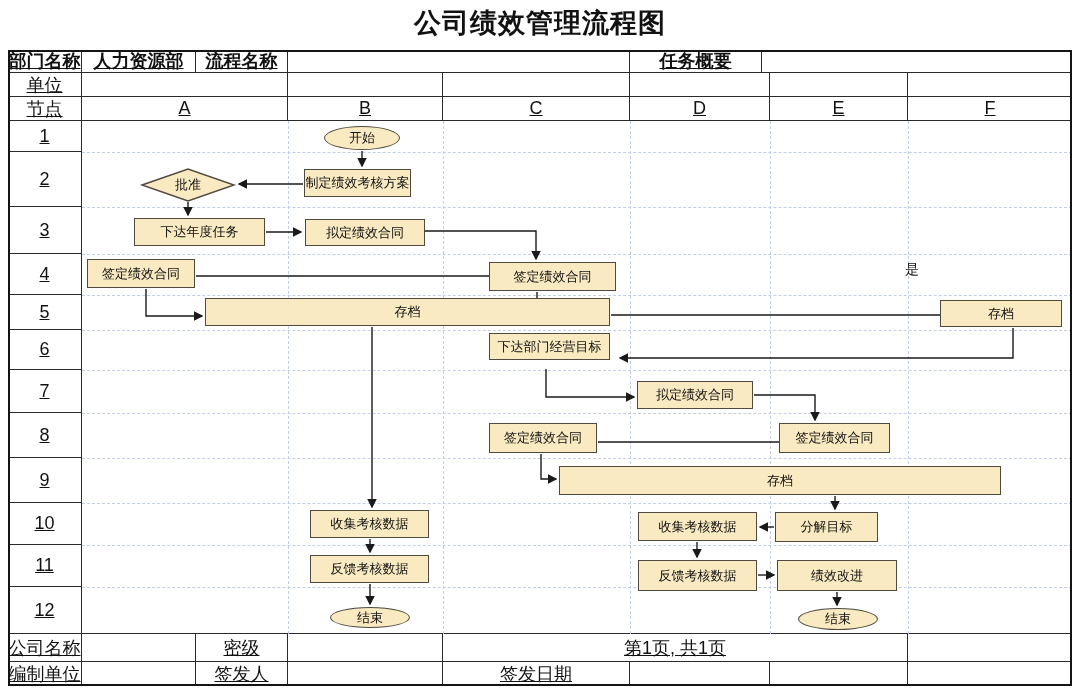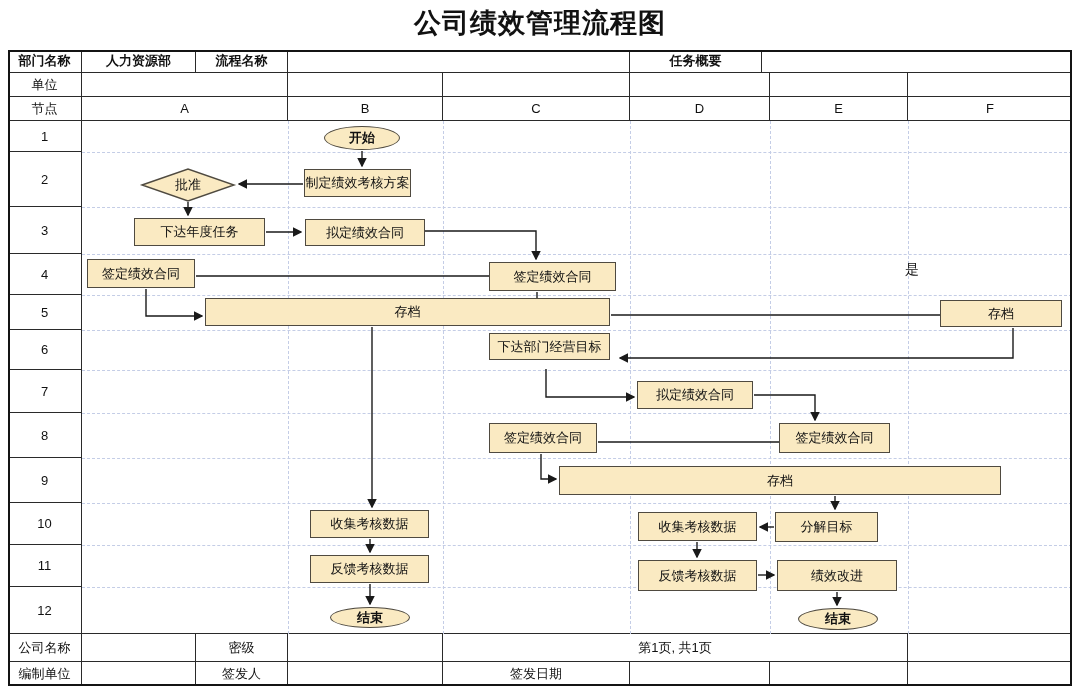--- a/index.html
+++ b/index.html
@@ -2,32 +2,32 @@
 <html style="--shape_fill: #faeac2; --shape_border: #4f4a40; --line: #1a1a1a; --grid_dash: #c4cde6;"><head>
 <meta charset="utf-8">
 <style>
   html,body{margin:0;padding:0;background:#fff;}
   #canvas{position:relative;width:1080px;height:694px;background:#ffffff;
           font-family:"Liberation Sans",sans-serif;color:#111;overflow:hidden;}
   #title{position:absolute;left:0;top:5px;width:100%;text-align:center;
          font-size:27px;font-weight:bold;letter-spacing:1px;z-index:5;}
   .c{position:absolute;box-sizing:border-box;border-right:1px solid #2a2a2a;
      border-bottom:1px solid #2a2a2a;display:flex;align-items:center;justify-content:center;
-     font-size:13px;z-index:1;}
+     font-size:18px;z-index:1;text-decoration:underline;}
   .b{font-weight:bold;}
   .nr{border-right:none;}
   .nb{border-bottom:none;}
   .flow{position:absolute;left:82px;top:121px;width:990px;height:513px;box-sizing:border-box;
         border-bottom:1px solid #2a2a2a;z-index:0;}
   .gv{position:absolute;top:121px;height:513px;width:0;border-left:1px dashed var(--grid_dash);z-index:1;}
   .gh{position:absolute;left:82px;width:990px;height:0;border-top:1px dashed var(--grid_dash);z-index:1;}
   .shape{position:absolute;box-sizing:border-box;background:var(--shape_fill);
          border:1.5px solid var(--shape_border);display:flex;align-items:center;justify-content:center;
          font-size:13px;z-index:3;white-space:nowrap;}
-  .ell{border-radius:50%;font-weight:bold;}
+  .ell{border-radius:50%;}
   .floatlbl{position:absolute;font-size:14px;z-index:3;}
   .dm-lbl{position:absolute;display:flex;align-items:center;justify-content:center;
           font-size:13px;z-index:3;}
   #connectors{position:absolute;left:0;top:0;z-index:2;pointer-events:none;}
   #connectors polyline{stroke:var(--line);stroke-width:1.4;fill:none;}
   #connectors .dm{fill:var(--shape_fill);stroke:var(--shape_border);stroke-width:1.4;}
   .ah{fill:var(--line);}
   #frame{position:absolute;left:8px;top:50px;width:1064px;height:636px;box-sizing:border-box;
          border:2px solid #141414;z-index:4;pointer-events:none;}
 </style>

